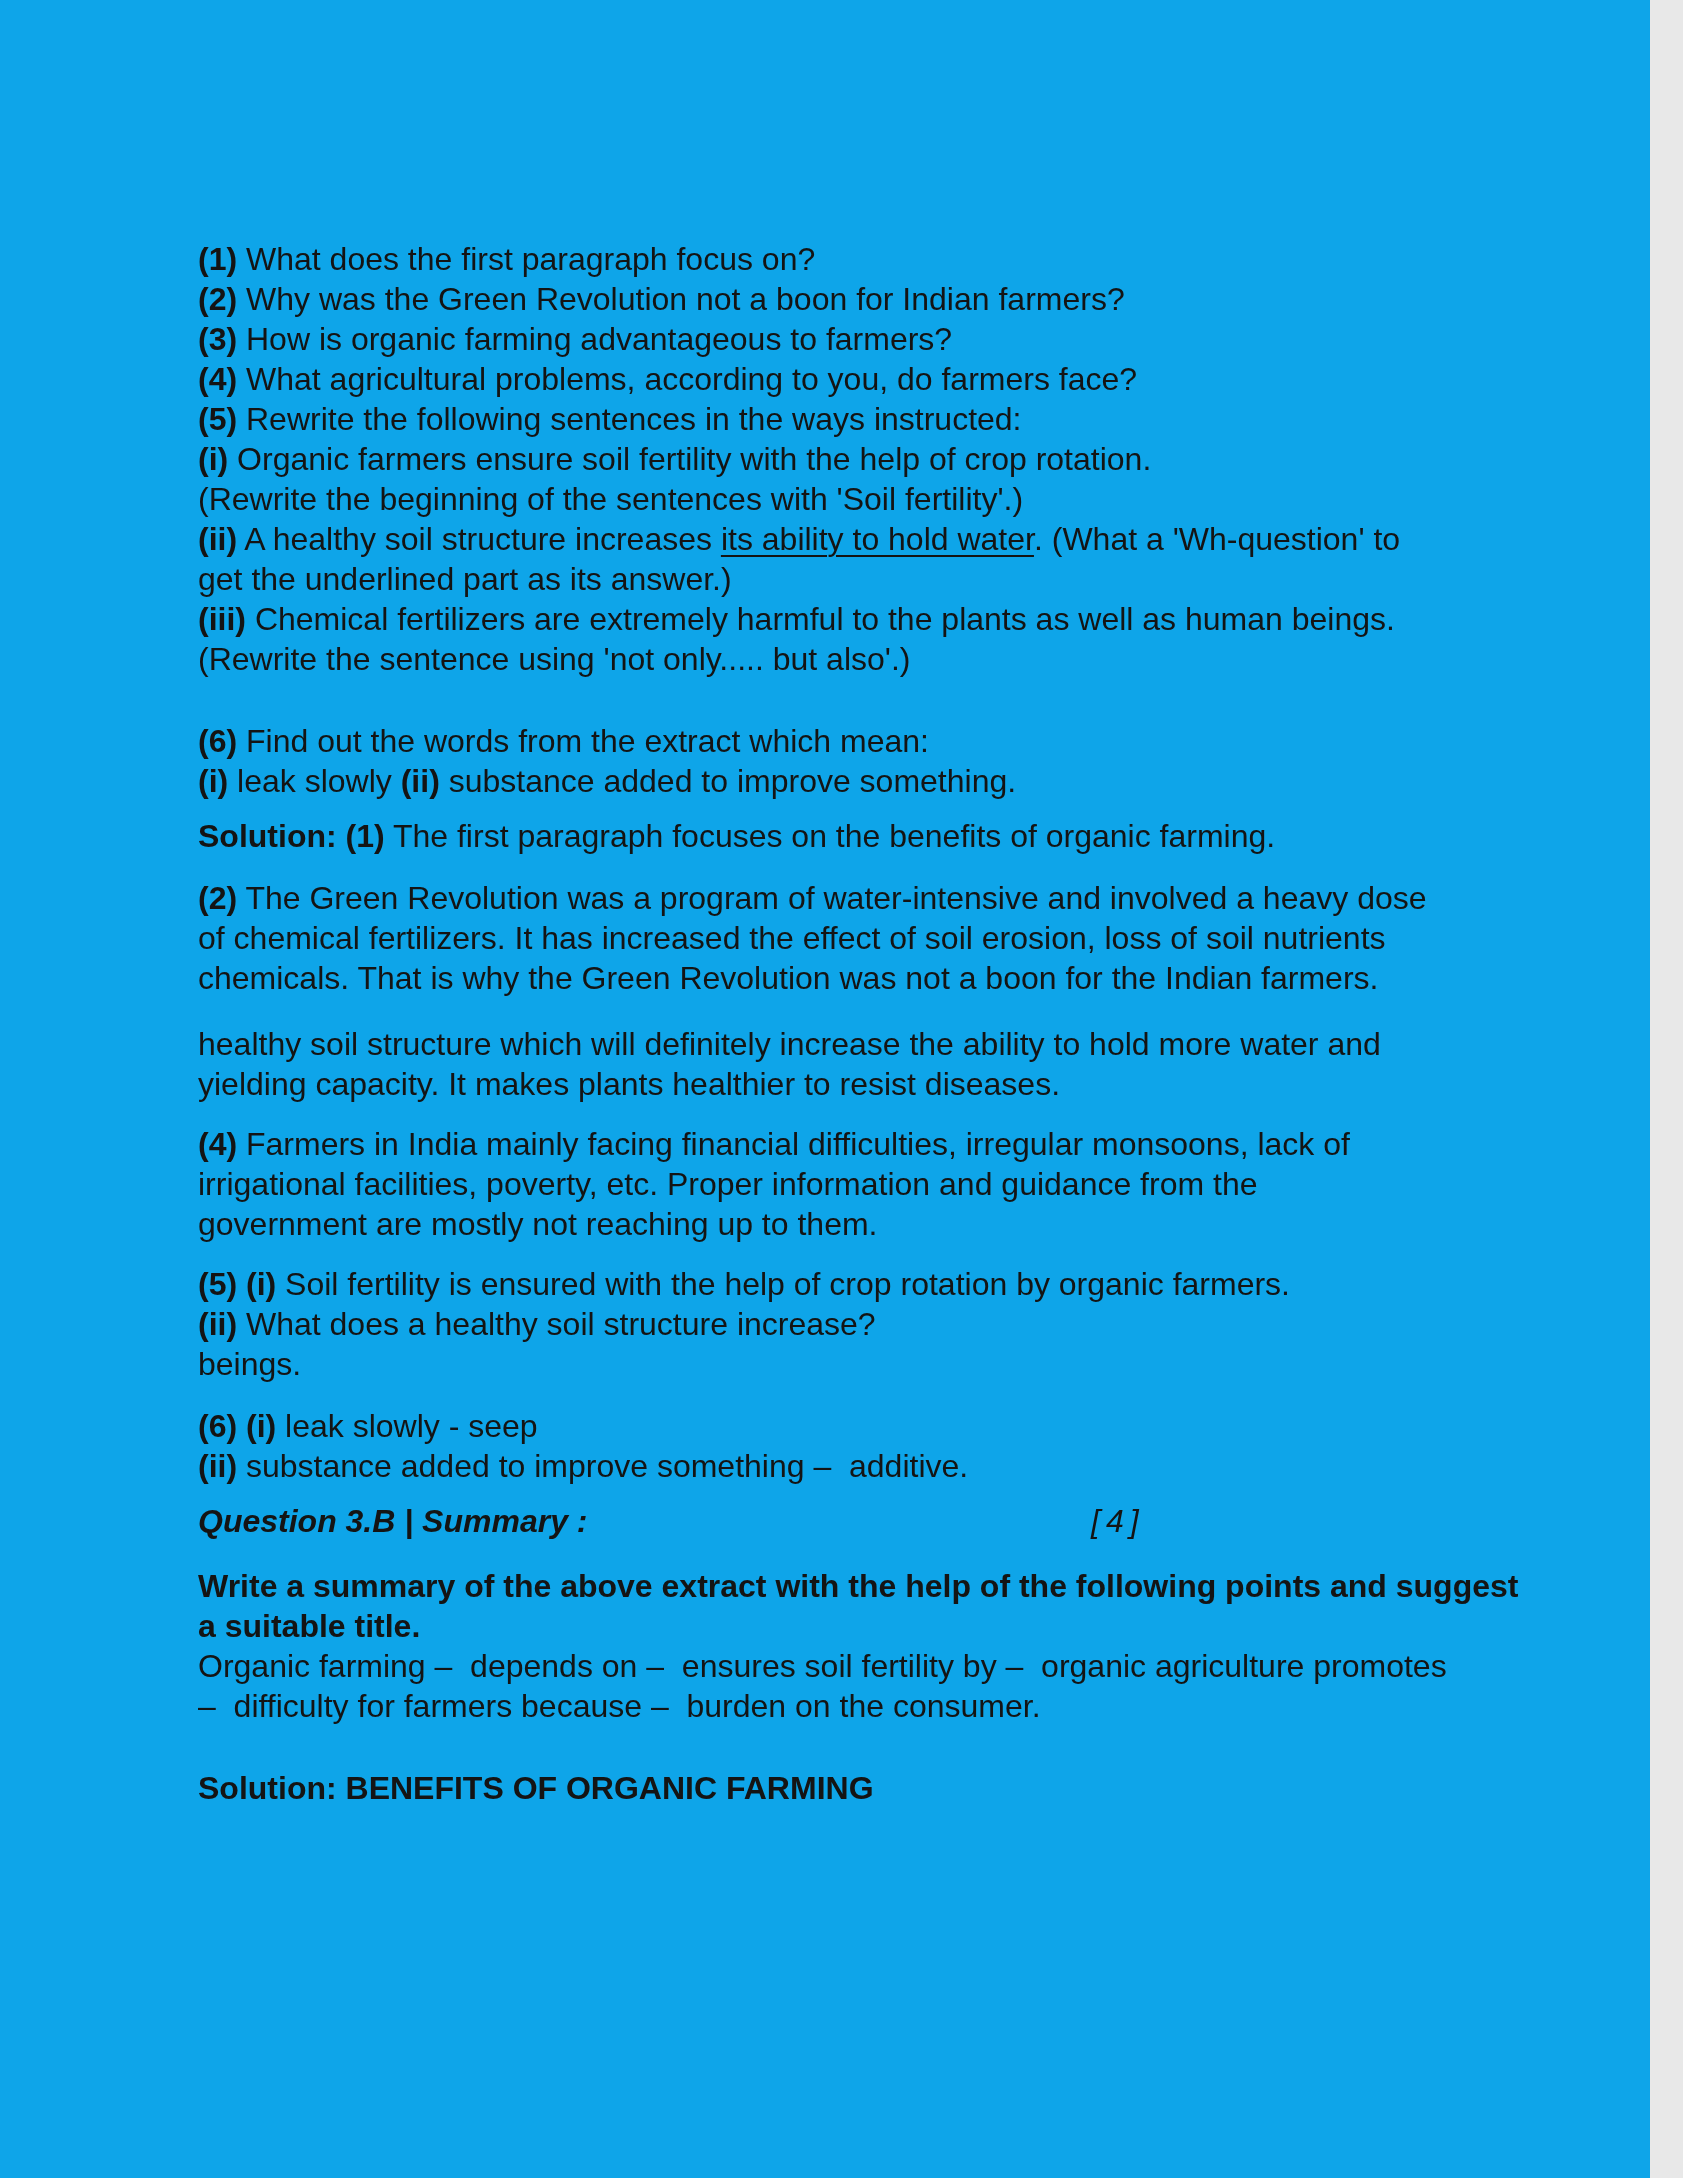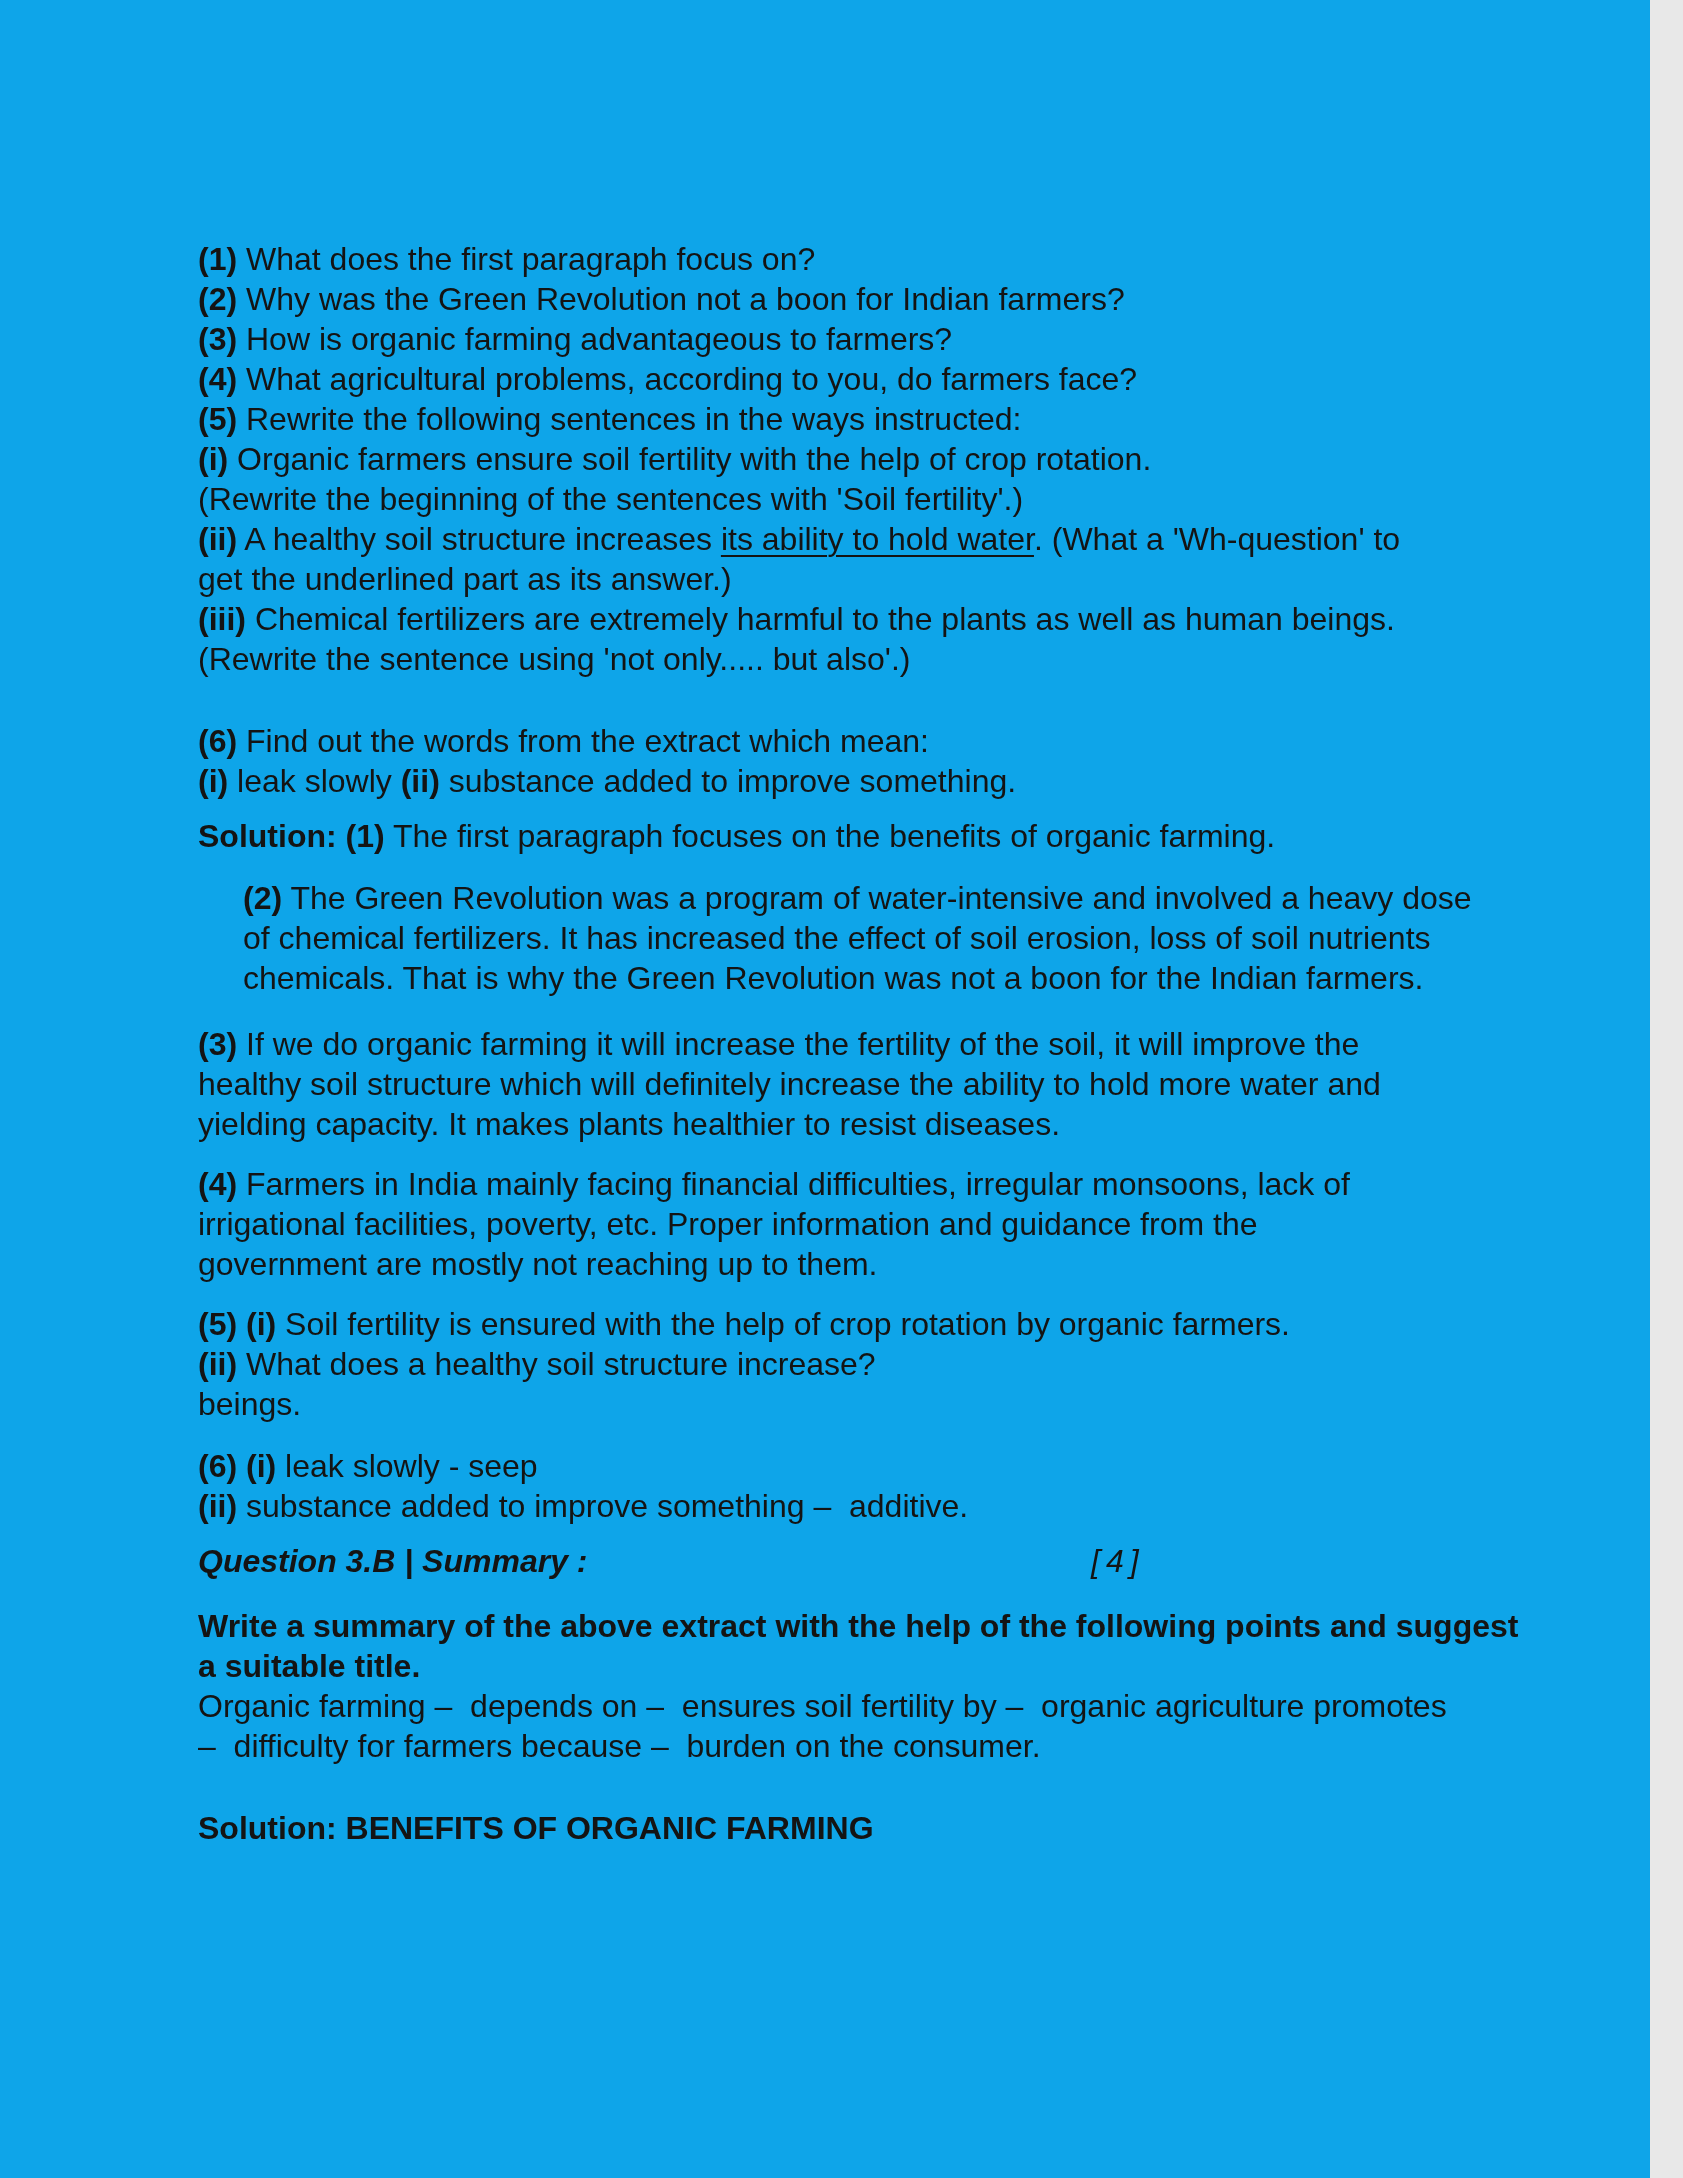--- a/index.html
+++ b/index.html
@@ -42,27 +42,26 @@
         <div class="line"><span class="b">(iii)</span><span> Chemical fertilizers are extremely harmful to the plants as well as human beings.</span></div>
         <div class="line"><span>(Rewrite the sentence using 'not only..... but also'.)</span></div>
       </div>
       <div class="block" style="margin-bottom: 15px;">
         <div class="line"><span class="b">(6)</span><span> Find out the words from the extract which mean:</span></div>
         <div class="line"><span class="b">(i)</span><span> leak slowly </span><span class="b">(ii)</span><span> substance added to improve something.</span></div>
       </div>
       <div class="block" style="margin-bottom: 22px;">
         <div class="line"><span class="b">Solution: (1)</span><span> The first paragraph focuses on the benefits of organic farming.</span></div>
       </div>
-      <div class="block" style="margin-bottom: 26px; margin-left: 45px;">
+      <div class="block" style="margin-bottom: 26px;">
         <div class="line"><span class="b">(2)</span><span> The Green Revolution was a program of water-intensive and involved a heavy dose</span></div>
         <div class="line"><span>of chemical fertilizers. It has increased the effect of soil erosion, loss of soil nutrients</span></div>
         <div class="line"><span>chemicals. That is why the Green Revolution was not a boon for the Indian farmers.</span></div>
       </div>
       <div class="block" style="margin-bottom: 20px;">
-        <div class="line"><span class="b">(3)</span><span> If we do organic farming it will increase the fertility of the soil, it will improve the</span></div>
         <div class="line"><span>healthy soil structure which will definitely increase the ability to hold more water and</span></div>
         <div class="line"><span>yielding capacity. It makes plants healthier to resist diseases.</span></div>
       </div>
       <div class="block" style="margin-bottom: 20px;">
         <div class="line"><span class="b">(4)</span><span> Farmers in India mainly facing financial difficulties, irregular monsoons, lack of</span></div>
         <div class="line"><span>irrigational facilities, poverty, etc. Proper information and guidance from the</span></div>
         <div class="line"><span>government are mostly not reaching up to them.</span></div>
       </div>
       <div class="block" style="margin-bottom: 22px;">
         <div class="line"><span class="b">(5) (i)</span><span> Soil fertility is ensured with the help of crop rotation by organic farmers.</span></div>

